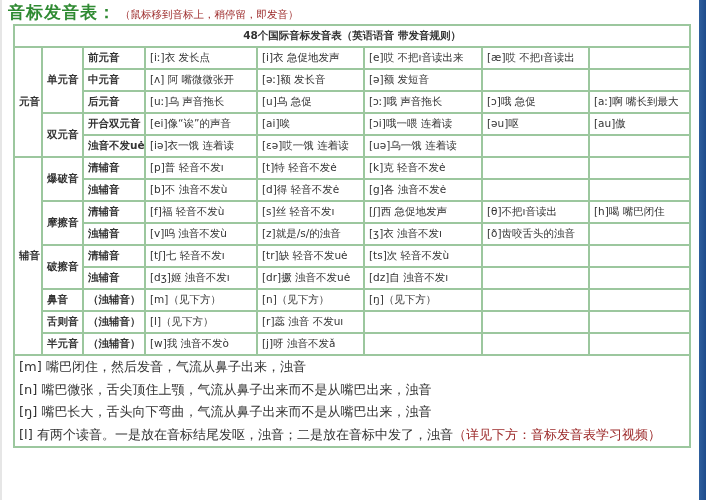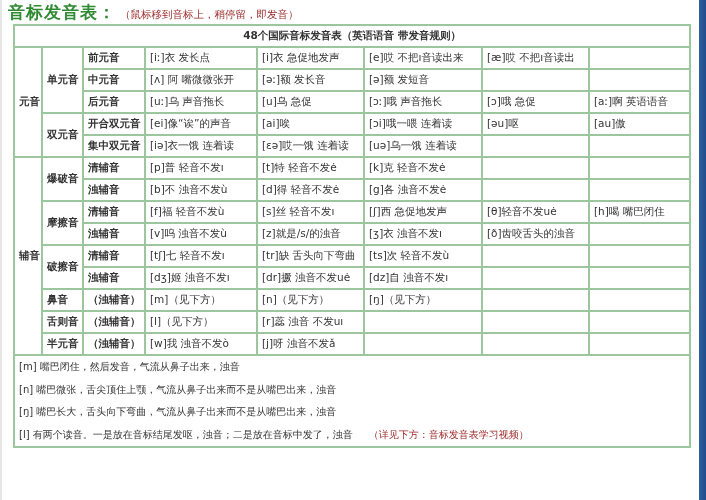--- a/index.html
+++ b/index.html
@@ -23,22 +23,22 @@
   }
   table.ipa td {
     border: 2px solid #9cc79e;
     height: 20px; padding: 0 4px; font-size: 10.5px; color: #333;
     white-space: nowrap; overflow: hidden; vertical-align: middle;
   }
   td.table-title { height: 28px; text-align: center; font-weight: bold; font-size: 10.5px; color: #222; }
   td.cat { font-weight: bold; font-size: 11px; color: #222; padding: 0 2px; }
   td.cell { text-align: left; }
   .notes td { border-top: 2px solid #9cc79e; padding: 4px 6px; height: auto; white-space: normal; }
-  .note-line { font-size: 10px; line-height: 22.5px; color: #333; white-space: nowrap; }
-  .note-link { color: #9c2a2a; margin-left: 16px; }
+  .note-line { font-size: 13px; line-height: 22.5px; color: #333; white-space: nowrap; }
+  .note-link { color: #9c2a2a; margin-left: 0; }
 </style>
 </head>
 <body>
 
 <div class="left-edge"></div>
 <div class="right-bar"></div>
 
 <div class="page-header">
   <span class="page-title">音标发音表：</span><span class="page-hint">（鼠标移到音标上，稍停留，即发音）</span>
 </div>
@@ -76,34 +76,34 @@
       <td class="cell">[ə]额 发短音</td>
       <td class="cell"></td>
       <td class="cell"></td>
     </tr>
     <tr>
       <td class="cat">后元音</td>
       <td class="cell">[uː]乌 声音拖长</td>
       <td class="cell">[u]乌 急促</td>
       <td class="cell">[ɔː]哦 声音拖长</td>
       <td class="cell">[ɔ]哦 急促</td>
-      <td class="cell">[aː]啊 英语语音</td>
+      <td class="cell">[aː]啊 嘴长到最大</td>
     </tr>
 
     <tr>
       <td rowspan="2" class="cat">双元音</td>
       <td class="cat">开合双元音</td>
       <td class="cell">[ei]像“诶”的声音</td>
       <td class="cell">[ai]唉</td>
       <td class="cell">[ɔi]哦一喂 连着读</td>
       <td class="cell">[əu]呕</td>
       <td class="cell">[au]傲</td>
     </tr>
     <tr>
-      <td class="cat">集中双元音</td>
+      <td class="cat">浊音不发uė</td>
       <td class="cell">[iə]衣一饿 连着读</td>
       <td class="cell">[ɛə]哎一饿 连着读</td>
       <td class="cell">[uə]乌一饿 连着读</td>
       <td class="cell"></td>
       <td class="cell"></td>
     </tr>
 
     <tr>
       <td rowspan="9" class="cat">辅音</td>
       <td rowspan="2" class="cat">爆破音</td>
@@ -122,37 +122,37 @@
       <td class="cell"></td>
       <td class="cell"></td>
     </tr>
 
     <tr>
       <td rowspan="2" class="cat">摩擦音</td>
       <td class="cat">清辅音</td>
       <td class="cell">[f]福 轻音不发ù</td>
       <td class="cell">[s]丝 轻音不发ı</td>
       <td class="cell">[ʃ]西 急促地发声</td>
-      <td class="cell">[θ]轻音不发uė</td>
+      <td class="cell">[θ]不把ı音读出</td>
       <td class="cell">[h]喝 嘴巴闭住</td>
     </tr>
     <tr>
       <td class="cat">浊辅音</td>
       <td class="cell">[v]呜 浊音不发ù</td>
       <td class="cell">[z]就是/s/的浊音</td>
       <td class="cell">[ʒ]衣 浊音不发ı</td>
       <td class="cell">[ð]齿咬舌头的浊音</td>
       <td class="cell"></td>
     </tr>
 
     <tr>
       <td rowspan="2" class="cat">破擦音</td>
       <td class="cat">清辅音</td>
       <td class="cell">[tʃ]七 轻音不发ı</td>
-      <td class="cell">[tr]缺 舌头向下弯曲</td>
+      <td class="cell">[tr]缺 轻音不发uė</td>
       <td class="cell">[ts]次 轻音不发ù</td>
       <td class="cell"></td>
       <td class="cell"></td>
     </tr>
     <tr>
       <td class="cat">浊辅音</td>
       <td class="cell">[dʒ]姬 浊音不发ı</td>
       <td class="cell">[dr]撅 浊音不发uė</td>
       <td class="cell">[dz]自 浊音不发ı</td>
       <td class="cell"></td>

